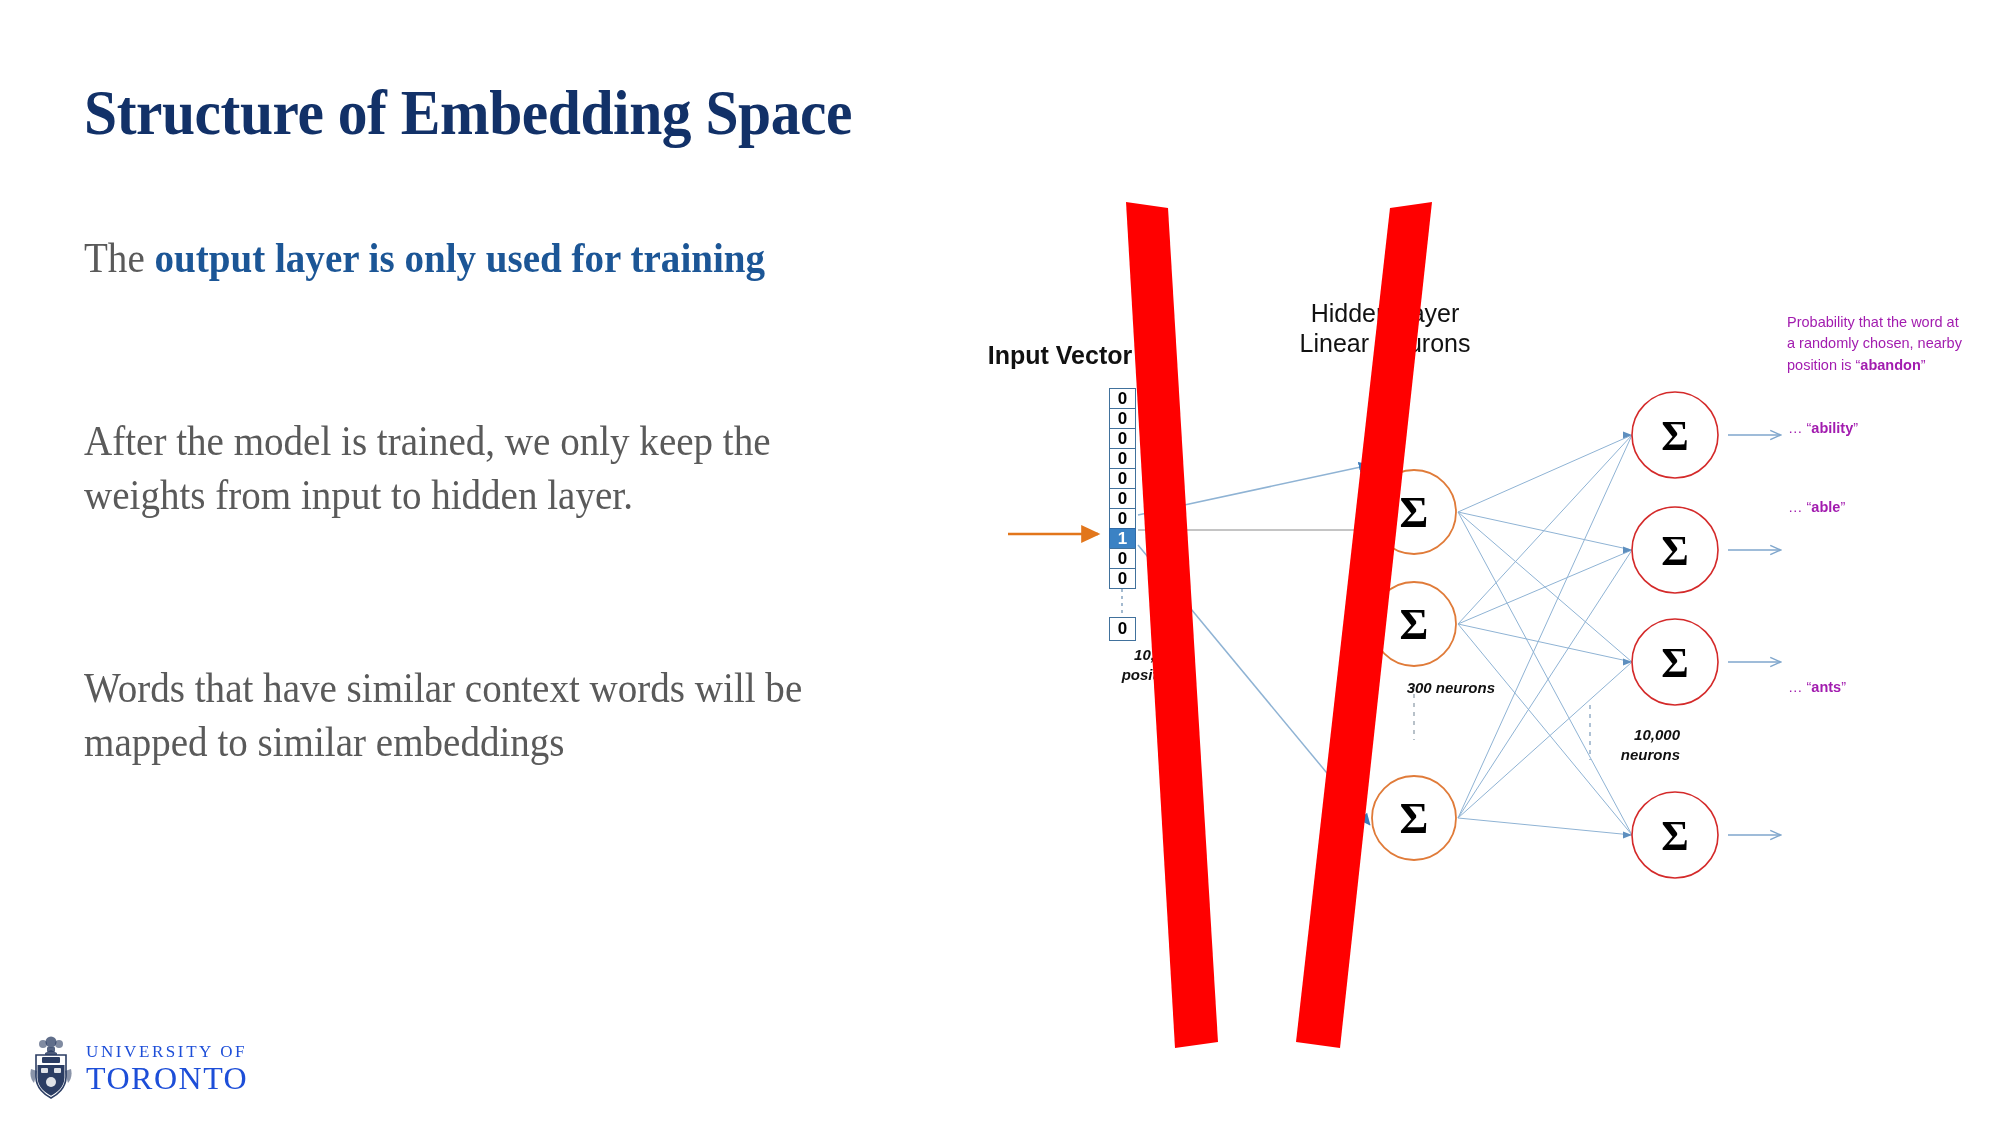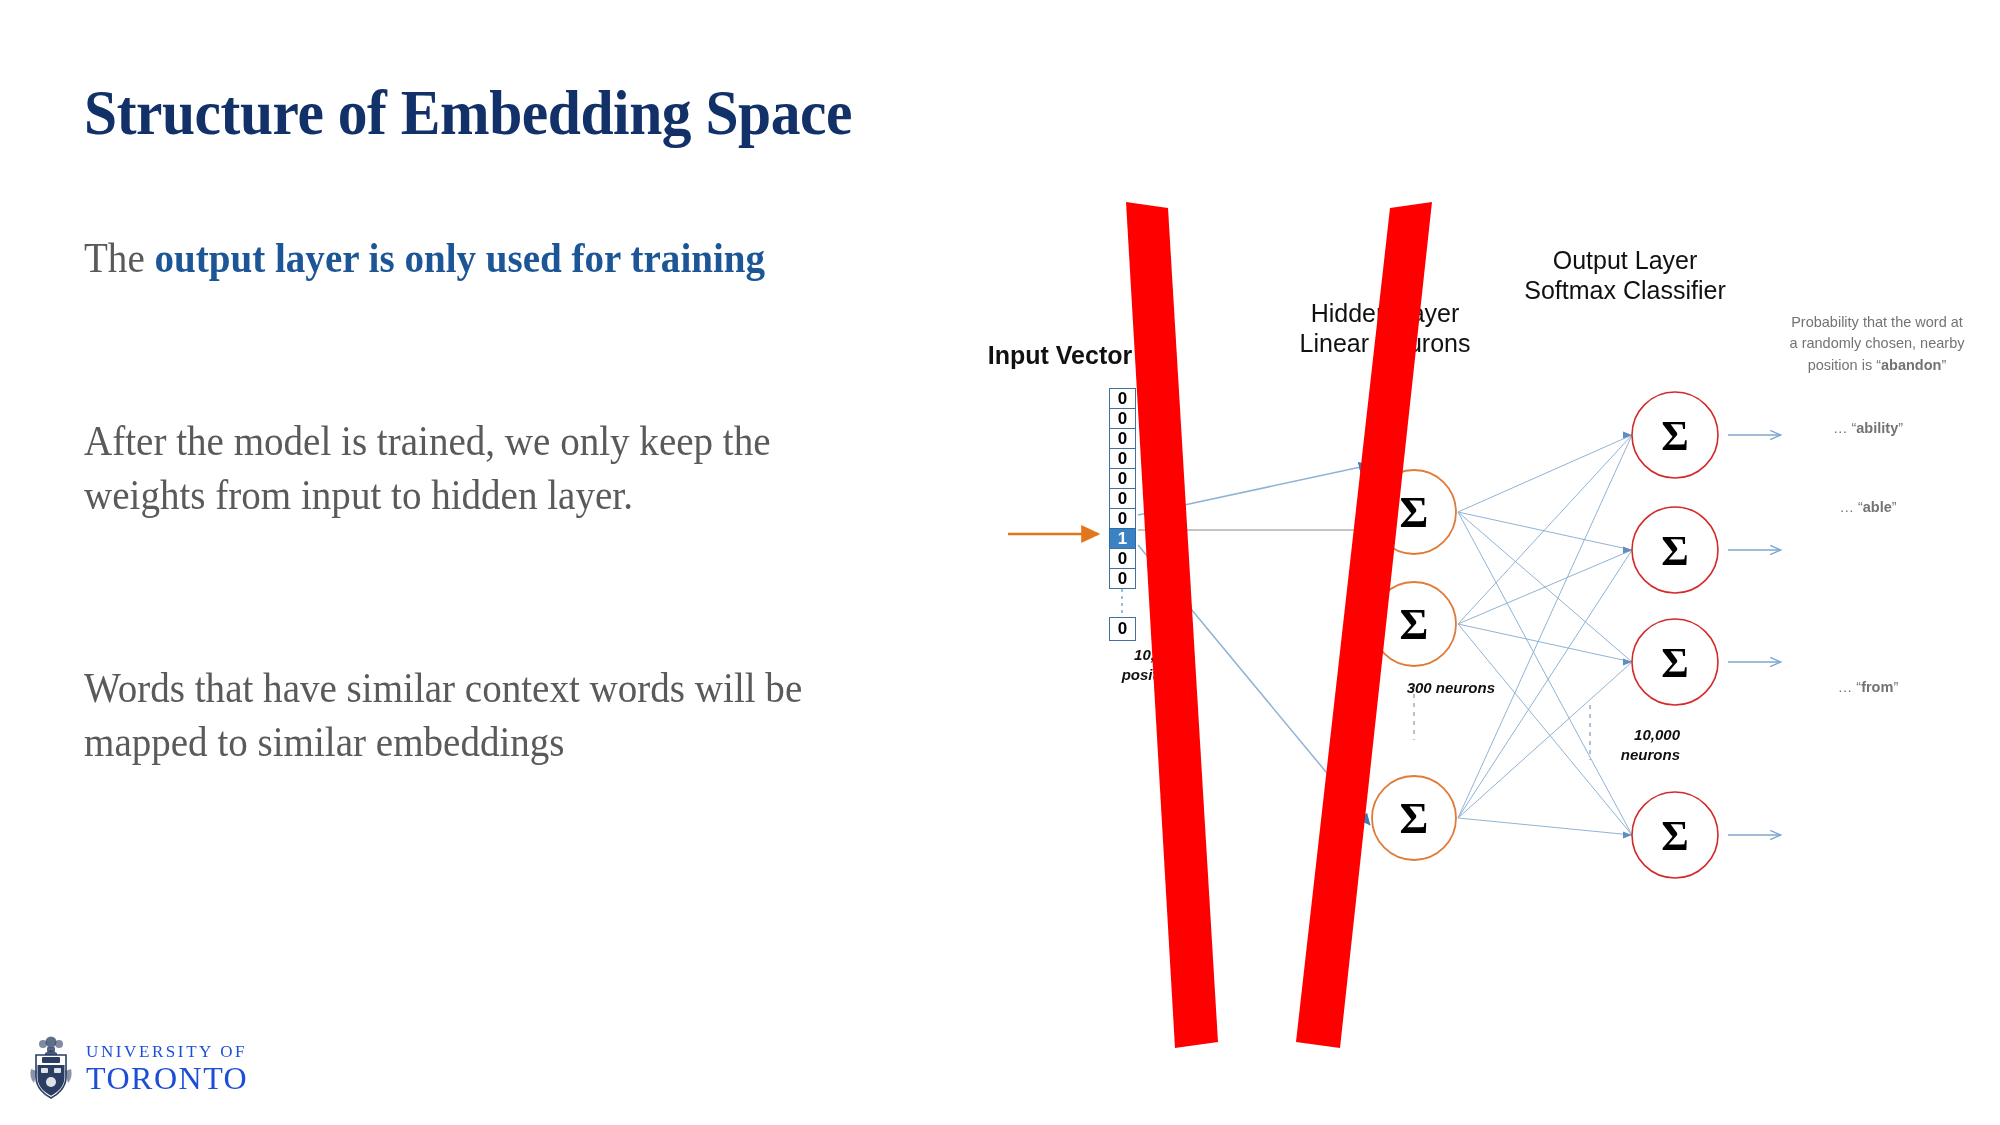--- a/index.html
+++ b/index.html
@@ -57,21 +57,21 @@
   #label-10000-neurons{left:650px;top:545px;width:130px;}
 
   #annot-ants{
     position:absolute;left:-60px;top:328px;width:170px;
     font-family:"Liberation Sans", sans-serif;font-size:14px;
     font-weight:bold;color:#111;line-height:1.45;text-align:left;
   }
 
   .out-text{
     position:absolute;font-family:"Liberation Sans", sans-serif;
-    font-size:14.5px;color:#737373;line-height:1.48;text-align:center;
+    font-size:14.5px;color:#a21caf;line-height:1.48;text-align:left;
   }
   .out-text b{font-weight:bold;}
   #out-text-0{left:887px;top:132px;width:180px;}
   #out-text-1{left:888px;top:238px;width:160px;}
   #out-text-2{left:888px;top:317px;width:160px;}
   #out-text-3{left:888px;top:497px;width:160px;}
 
   
   .vec-cell{
     position:absolute;width:27px;height:21px;
@@ -229,24 +229,20 @@
     <div class="sigma out" style="left:745px;top:226px;">Σ</div>
     <div class="sigma out" style="left:745px;top:341px;">Σ</div>
     <div class="sigma out" style="left:745px;top:453px;">Σ</div>
     <div class="sigma out" style="left:745px;top:626px;">Σ</div>
 
     <div class="dg-label" id="label-input-vector">Input Vector</div>
     <div class="dg-label" id="label-hidden-layer">
       <div>Hidden Layer</div>
       <div>Linear Neurons</div>
     </div>
-    <div class="dg-label" id="label-output-layer">
-      <div>Output Layer</div>
-      <div>Softmax Classifier</div>
-    </div>
 
 
     <div class="small-italic" id="label-10000-positions">
       <div>10,000</div>
       <div>position</div>
     </div>
     <div class="small-italic" id="label-300-neurons">300 neurons</div>
     <div class="small-italic" id="label-10000-neurons">
       <div>10,000</div>
       <div>neurons</div>
@@ -255,21 +251,21 @@
     <div class="out-text" id="out-text-0">
       <span>Probability that the word at a randomly chosen, nearby position is “</span><b>abandon</b><span>”</span>
     </div>
     <div class="out-text" id="out-text-1">
       <span>… “</span><b>ability</b><span>”</span>
     </div>
     <div class="out-text" id="out-text-2">
       <span>… “</span><b>able</b><span>”</span>
     </div>
     <div class="out-text" id="out-text-3">
-      <span>… “</span><b>from</b><span>”</span>
+      <span>… “</span><b>ants</b><span>”</span>
     </div>
 
     <svg id="red-x" viewBox="0 0 1100 880">
       <g fill="#FF0000">
         <polygon points="226,22 268,28 318,862 275,868"></polygon>
         <polygon points="490,28 532,22 440,868 396,862"></polygon>
       </g>
     </svg>
 
   </div>

